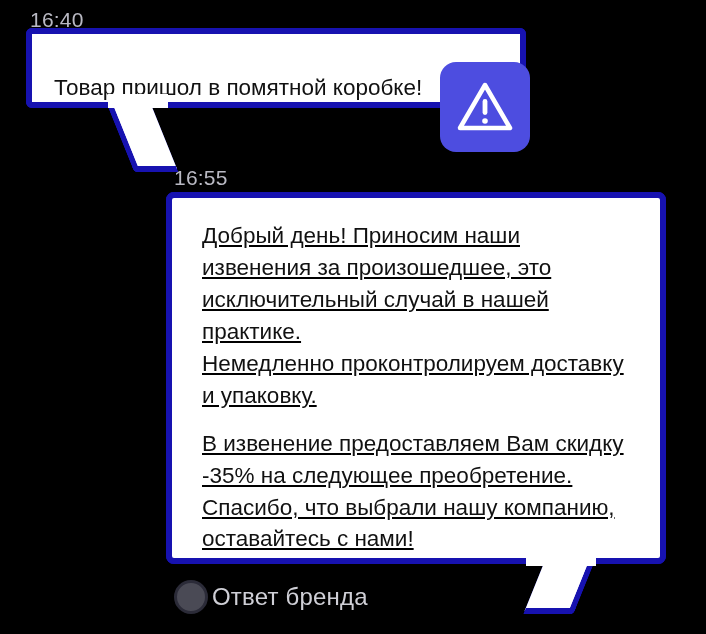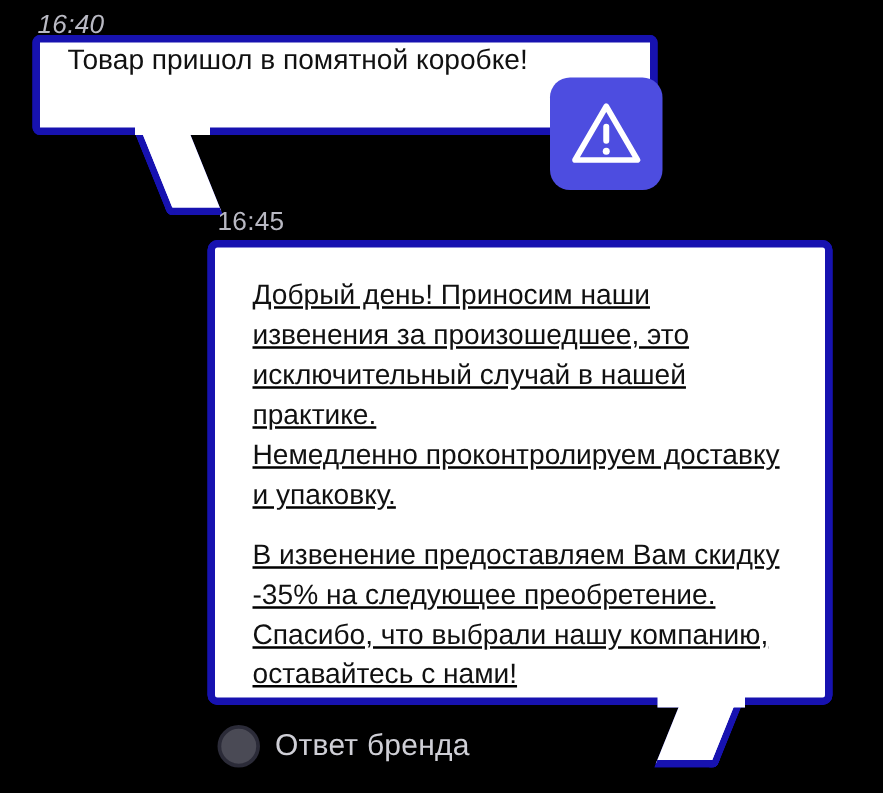--- a/index.html
+++ b/index.html
@@ -22,21 +22,21 @@
   }
 
   
   .timestamp {
     position: absolute;
     color: #b9b9c3;
     font-size: 21px;
     letter-spacing: 0.2px;
     font-family: "Liberation Sans", sans-serif;
   }
-  #ts-incoming { left: 30px; top: 8px; font-style: italic; }
+  #ts-incoming { left: 30px; top: 8px; }
   #ts-outgoing { left: 174px; top: 166px; }
 
   
   .bubble-wrap {
     position: absolute;
     filter: drop-shadow(0 0 0.5px #1414c8);
   }
 
   .bubble {
     position: relative;
@@ -50,21 +50,21 @@
     left: 26px;
     top: 28px;
     width: 520px;
     height: 120px;
   }
   #bubble-incoming {
     width: 500px;
     height: 80px;
     border-radius: 6px;
     display: flex;
-    align-items: flex-start;
+    align-items: flex-end;
     padding: 0 22px;
   }
   #bubble-incoming .msg-text {
     font-size: 22.5px;
     color: #111111;
     line-height: 1.25;
     white-space: nowrap;
   }
   
   #incoming-tail {
@@ -151,21 +151,21 @@
     background: #ffffff;
   }
 
   
   #caption-row {
     position: absolute;
     left: 174px;
     top: 580px;
     display: flex;
     align-items: center;
-    gap: 12px;
+    gap: 4px;
   }
   #caption-avatar {
     width: 34px;
     height: 34px;
     border-radius: 50%;
     background: #4a4a55;
     border: 3px solid #2b2b38;
     box-sizing: border-box;
   }
   #caption-label {
@@ -190,21 +190,21 @@
   </div>
 
   <div id="warning-icon">
     <svg width="58" height="54" viewBox="0 0 58 54" aria-hidden="true">
       <path d="M29 5 L54 48 L4 48 Z" fill="none" stroke="#ffffff" stroke-width="4.5" stroke-linejoin="round"></path>
       <rect x="26.6" y="19" width="4.8" height="16" rx="2.4" fill="#ffffff"></rect>
       <circle cx="29" cy="41" r="2.8" fill="#ffffff"></circle>
     </svg>
   </div>
 
-  <div id="ts-outgoing" class="timestamp">16:45</div>
+  <div id="ts-outgoing" class="timestamp">16:55</div>
 
   <div id="bubble-outgoing-wrap" class="bubble-wrap">
     <div id="outgoing-tail"></div>
     <div id="bubble-outgoing" class="bubble">
       <p style="white-space: pre-line;">Добрый день! Приносим наши извенения за произошедшее, это исключительный случай в нашей практике.
 Немедленно проконтролируем доставку и упаковку.</p>
       <p>В извенение предоставляем Вам скидку -35% на следующее преобретение. Спасибо, что выбрали нашу компанию, оставайтесь с нами!</p>
     </div>
     <div id="outgoing-tail-cover"></div>
   </div>

